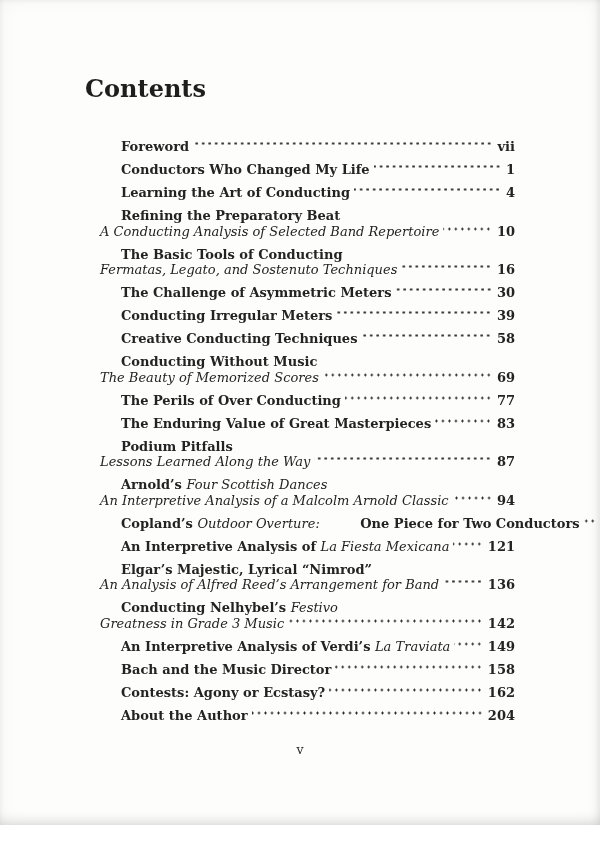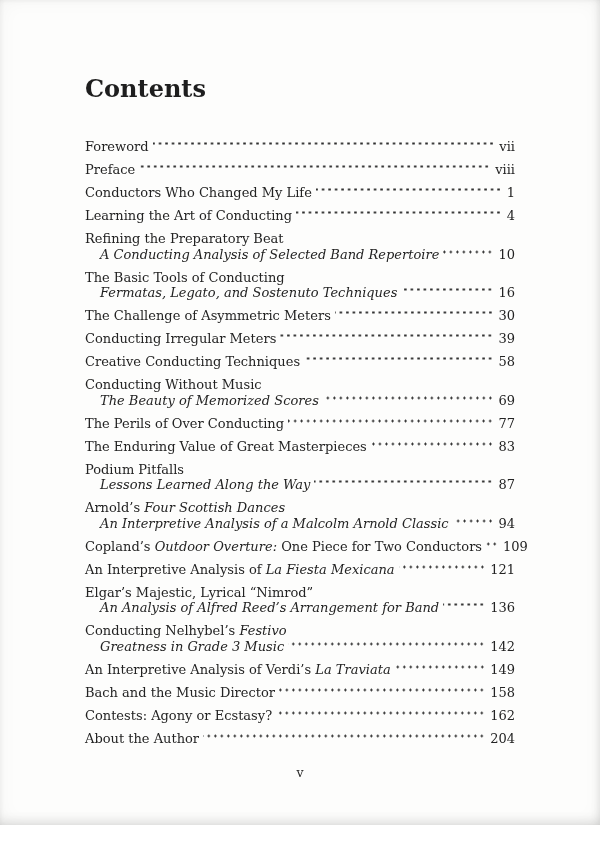--- a/index.html
+++ b/index.html
@@ -32,33 +32,33 @@
     color: #1e1e1e;
   }
   .toc {
     font-size: 13px;
     line-height: 15.5px;
   }
   .entry { margin-bottom: 7.5px; }
   .line { display: flex; align-items: baseline; }
   .line .txt { white-space: nowrap; }
   .line.sub { padding-left: 15px; }
-  .seg-bold { font-weight: 400; }
+  .seg-bold { font-weight: 700; margin-left: 36px; }
   .seg-italic { font-style: italic; font-weight: 400; margin-top: 36px; }
   .leader {
     flex: 1 1 auto;
     align-self: stretch;
     min-width: 12px;
     margin: 0 5px 0 4px;
     background-image: radial-gradient(circle, #2e2e2e 1px, rgba(0,0,0,0) 1.35px);
     background-size: 6.5px 100%;
     background-repeat: repeat-x;
     background-position: right 0 bottom 3px;
   }
-  .pg { font-weight: 400; white-space: nowrap; text-align: center; }
+  .pg { font-weight: 700; white-space: nowrap; text-align: center; }
   .folio {
     text-align: center;
     font-size: 12.5px;
     margin-top: 19px;
     color: #2a2a2a;
   }
 </style>
 </head>
 <body>
 
@@ -67,27 +67,20 @@
   <div class="toc">
       <div class="entry">
         <div class="line">
           <span class="txt"><span class="seg-bold">Foreword</span></span>
           <span class="leader"></span>
           <span class="pg">vii</span>
         </div>
       </div>
       <div class="entry">
         <div class="line">
-          <span class="txt"><span class="seg-bold">Preface</span></span>
-          <span class="leader"></span>
-          <span class="pg">viii</span>
-        </div>
-      </div>
-      <div class="entry">
-        <div class="line">
           <span class="txt"><span class="seg-bold">Conductors Who Changed My Life</span></span>
           <span class="leader"></span>
           <span class="pg">1</span>
         </div>
       </div>
       <div class="entry">
         <div class="line">
           <span class="txt"><span class="seg-bold">Learning the Art of Conducting</span></span>
           <span class="leader"></span>
           <span class="pg">4</span>

